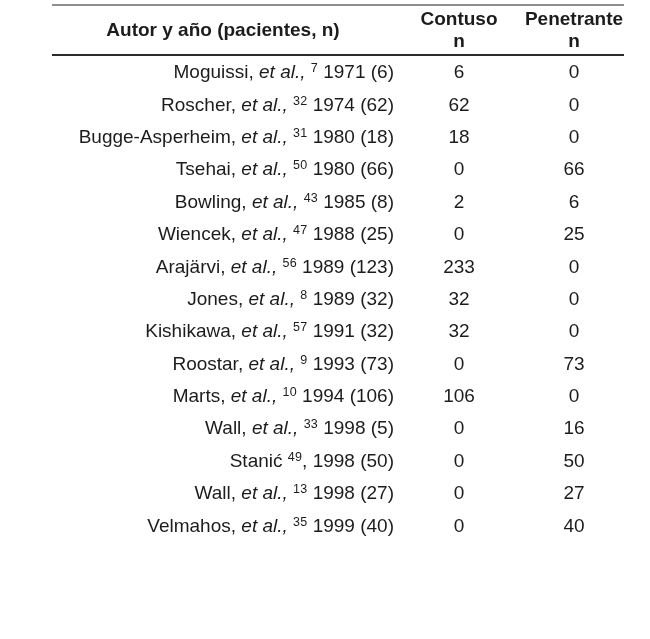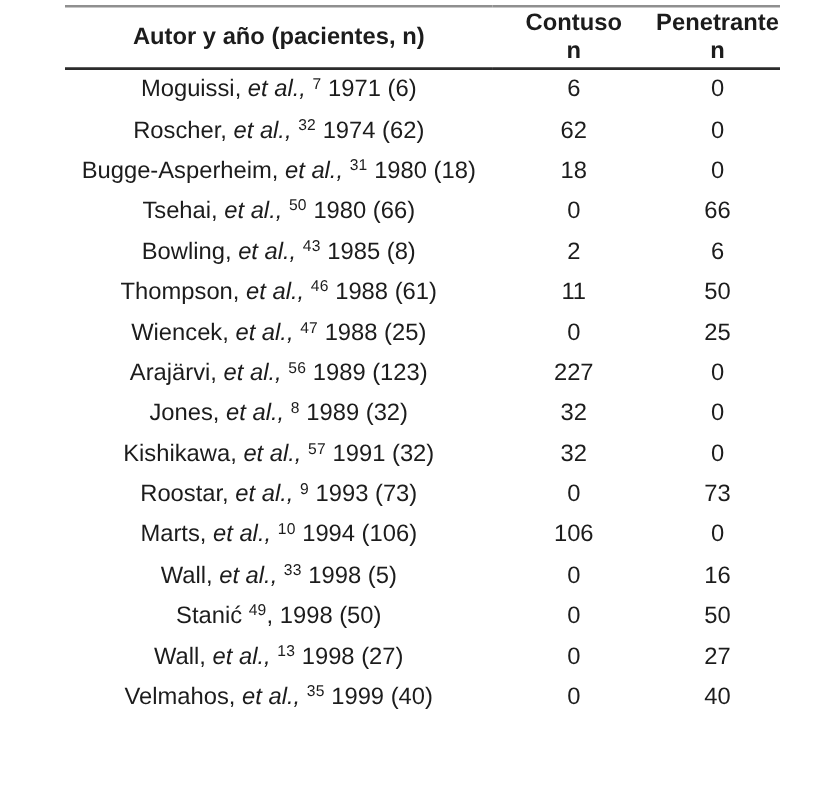--- a/index.html
+++ b/index.html
@@ -38,21 +38,21 @@
     padding: 0;
     line-height: 22px;
   }
   tbody td {
     font-size: 19px;
     height: 32.4px;
     padding: 0;
     vertical-align: middle;
     white-space: nowrap;
   }
-  td.author { text-align: center; }
+  td.author { text-align: right; }
   td.num { text-align: center; }
   .etal { font-style: italic; }
   .sup {
     font-size: 12.5px;
     position: relative;
     top: -6px;
     letter-spacing: 0.2px;
   }
 </style>
 </head>
@@ -100,32 +100,27 @@
           <td class="author"><span>Tsehai, </span><span class="etal">et al., </span><span class="sup">50</span><span> 1980 (66)</span></td>
           <td class="num">0</td>
           <td class="num">66</td>
         </tr>
         <tr>
           <td class="author"><span>Bowling, </span><span class="etal">et al., </span><span class="sup">43</span><span> 1985 (8)</span></td>
           <td class="num">2</td>
           <td class="num">6</td>
         </tr>
         <tr>
-          <td class="author"><span>Thompson, </span><span class="etal">et al., </span><span class="sup">46</span><span> 1988 (61)</span></td>
-          <td class="num">11</td>
-          <td class="num">50</td>
-        </tr>
-        <tr>
           <td class="author"><span>Wiencek, </span><span class="etal">et al., </span><span class="sup">47</span><span> 1988 (25)</span></td>
           <td class="num">0</td>
           <td class="num">25</td>
         </tr>
         <tr>
           <td class="author"><span>Arajärvi, </span><span class="etal">et al., </span><span class="sup">56</span><span> 1989 (123)</span></td>
-          <td class="num">227</td>
+          <td class="num">233</td>
           <td class="num">0</td>
         </tr>
         <tr>
           <td class="author"><span>Jones, </span><span class="etal">et al., </span><span class="sup">8</span><span> 1989 (32)</span></td>
           <td class="num">32</td>
           <td class="num">0</td>
         </tr>
         <tr>
           <td class="author"><span>Kishikawa, </span><span class="etal">et al., </span><span class="sup">57</span><span> 1991 (32)</span></td>
           <td class="num">32</td>

